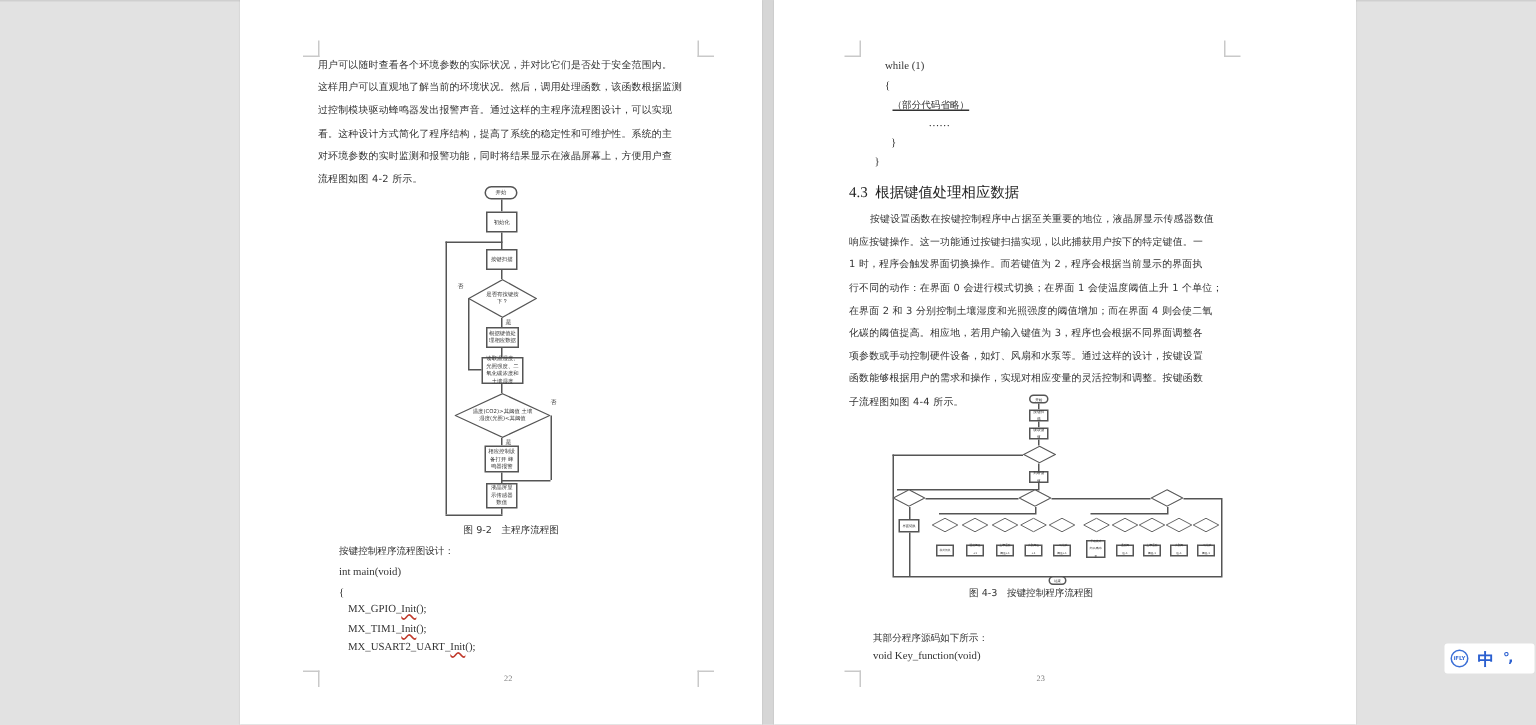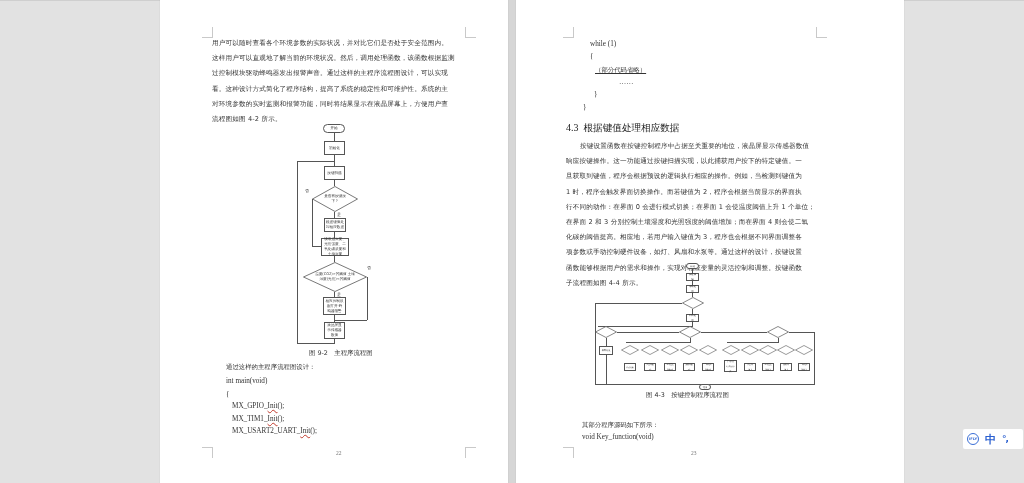--- a/index.html
+++ b/index.html
@@ -109,21 +109,21 @@
     <div class="fc-line" style="left:174px; top:315px; width:0.8px; height:7px;"></div>
     <div class="fc-box" style="left:164px; top:322px; width:21px; height:17px;">液晶屏显示传感器数值</div>
 
     <div class="fc-line" style="left:174px; top:339px; width:0.8px; height:4px;"></div>
     <div class="fc-line" style="left:137px; top:343px; width:38px; height:0.8px;"></div>
     <div class="fc-line" style="left:137px; top:161px; width:0.8px; height:182px;"></div>
     <div class="fc-line" style="left:137px; top:161px; width:38px; height:0.8px;"></div>
   </div>
 
   <div class="caption" style="left:149px; top:349px;">图 9-2　主程序流程图</div>
-  <div class="cjk" style="left:66px; top:363px;">通过这样的主程序流程图设计：</div>
+  <div class="cjk" style="left:66px; top:363px;">按键控制程序流程图设计：</div>
   <div class="code" style="left:66px; top:377px;">int main(void)</div>
   <div class="code" style="left:66px; top:391px;">{</div>
   <div class="code" style="left:72px; top:402px;"><span>MX_GPIO_</span><u>Init</u><span>();</span></div>
   <div class="code" style="left:72px; top:415px;"><span>MX_TIM1_</span><u>Init</u><span>();</span></div>
   <div class="code" style="left:72px; top:427px;"><span>MX_USART2_UART_</span><u>Init</u><span>();</span></div>
 
   <div class="pagenum" style="left:176px; top:450px;">22</div>
 </div>
 
 <div class="page" id="page-right">
@@ -138,21 +138,20 @@
   <div class="code" style="left:78px; top:91px;">}</div>
   <div class="code" style="left:67px; top:104px;">}</div>
 
   <div class="heading" style="left:50px; top:122px;">
     <span class="num">4.3</span><span>根据键值处理相应数据</span>
   </div>
 
   <div class="para" style="left:50px; top:139px; width:252px;">
     <span class="ln" style="padding-left:14px;">按键设置函数在按键控制程序中占据至关重要的地位，液晶屏显示传感器数值</span>
     <span class="ln">响应按键操作。这一功能通过按键扫描实现，以此捕获用户按下的特定键值。一</span>
-    <span class="ln">旦获取到键值，程序会根据预设的逻辑执行相应的操作。例如，当检测到键值为</span>
     <span class="ln">1 时，程序会触发界面切换操作。而若键值为 2，程序会根据当前显示的界面执</span>
     <span class="ln">行不同的动作：在界面 0 会进行模式切换；在界面 1 会使温度阈值上升 1 个单位；</span>
     <span class="ln">在界面 2 和 3 分别控制土壤湿度和光照强度的阈值增加；而在界面 4 则会使二氧</span>
     <span class="ln">化碳的阈值提高。相应地，若用户输入键值为 3，程序也会根据不同界面调整各</span>
     <span class="ln">项参数或手动控制硬件设备，如灯、风扇和水泵等。通过这样的设计，按键设置</span>
     <span class="ln">函数能够根据用户的需求和操作，实现对相应变量的灵活控制和调整。按键函数</span>
     <span class="ln">子流程图如图 4-4 所示。</span>
   </div>
 
   <div class="fc">

